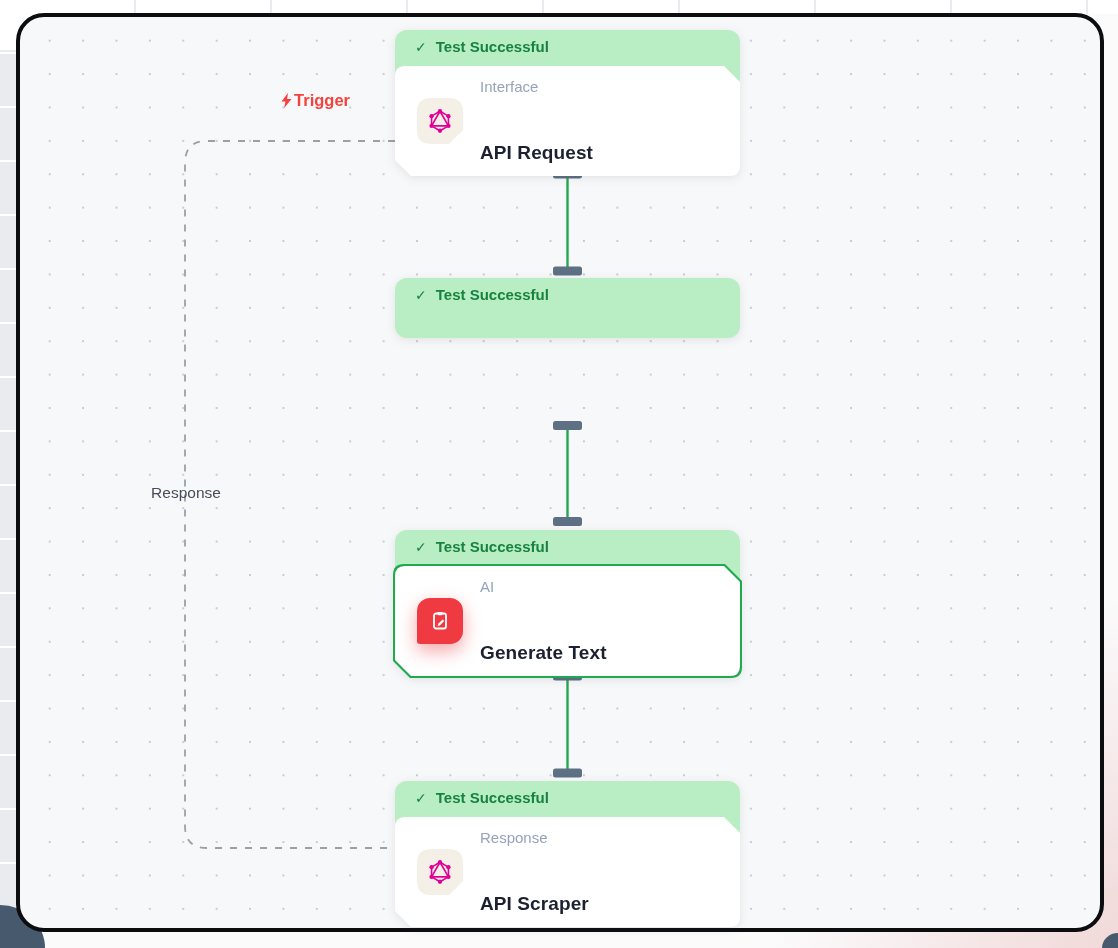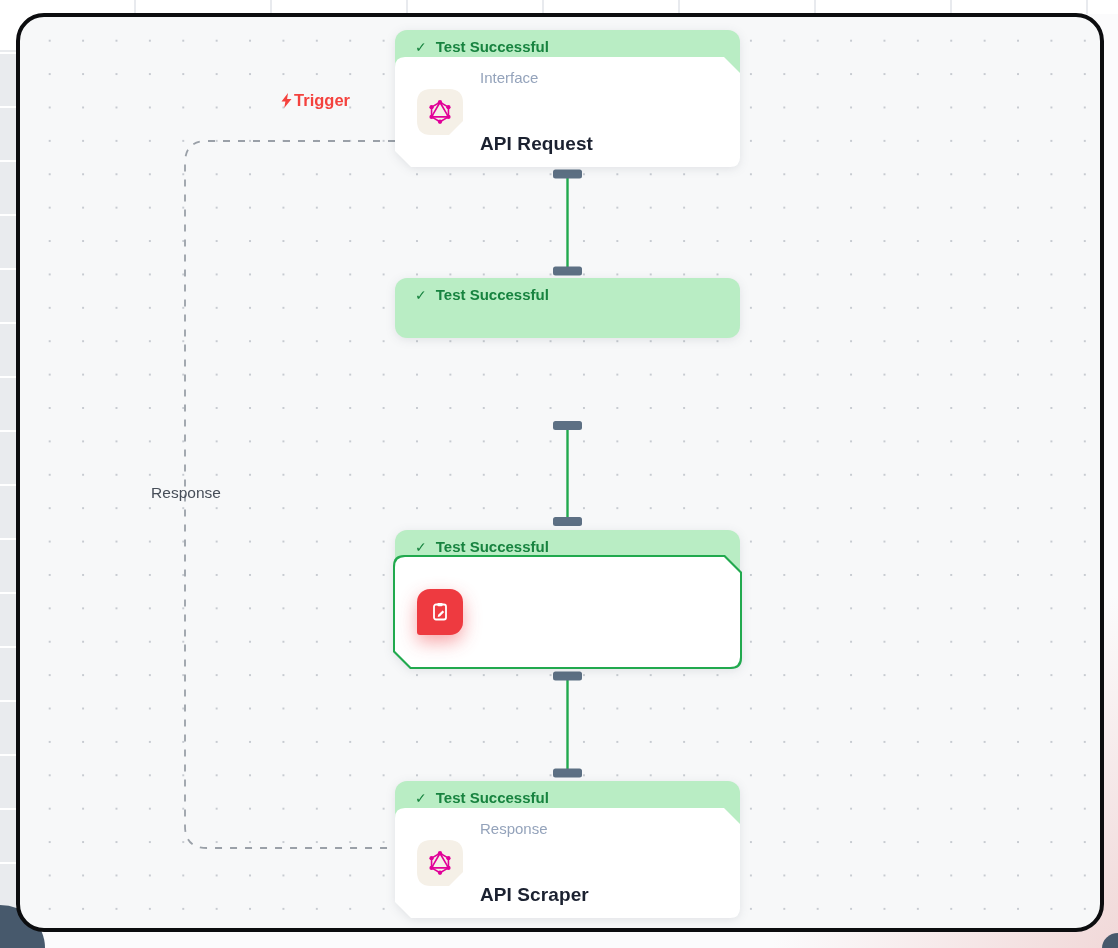--- a/index.html
+++ b/index.html
@@ -36,21 +36,21 @@
   .pill  { fill:var(--handle_slate); }
 
   
   .node { position:absolute; left:395px; width:345px; height:146px;
     filter:drop-shadow(0 2px 5px rgba(25,35,60,0.10)); }
   .node-header { position:absolute; left:0; top:0; width:345px; height:60px;
     background:var(--header_green); border-radius:12px;
     display:flex; align-items:flex-start; padding:8px 0 0 20px; gap:9px;
     color:var(--header_text_green); font-size:15px; font-weight:700; }
   .node-header .check { font-size:14px; font-weight:700; margin-top:1px; }
-  .node-body { position:absolute; left:0; top:27px; width:345px; height:142px; }
+  .node-body { position:absolute; left:0; top:36px; width:345px; height:142px; }
   .body-stroke { position:absolute; left:-2px; top:-2px; width:349px; height:114px;
     background:var(--edge_green);
     clip-path:path('M11 0 L332 0 L349 17 L349 103 Q349 114 338 114 L17 114 L0 97 L0 11 Q0 0 11 0 Z'); }
   .body-fill { position:absolute; left:0; top:0; width:345px; height:110px;
     background:var(--node_bg);
     clip-path:path('M10 0 L329 0 L345 16 L345 100 Q345 110 335 110 L16 110 L0 94 L0 10 Q0 0 10 0 Z'); }
   .body-content { position:relative; z-index:1; height:110px;
     display:flex; align-items:center; padding-left:22px; gap:17px; }
   .node-category { color:var(--category_text); font-size:15px; margin-bottom:4px; }
   .node-title { color:var(--title_text); font-size:19px; font-weight:700; letter-spacing:.1px;margin-top:47px; }
@@ -143,20 +143,24 @@
       <div class="body-stroke"></div>
       <div class="body-fill"></div>
       <div class="body-content">
         <div class="icon-tile tile-red">
           <svg width="24" height="24" viewBox="0 0 24 24">
             <rect x="6" y="4.5" width="12" height="15" rx="2" fill="none" stroke="#ffffff" stroke-width="1.8"></rect>
             <rect x="9.3" y="3" width="5.4" height="3.2" rx="1.1" fill="#ffffff"></rect>
             <path d="M10.2 14.8 L14.6 10.4 L16.2 12 L11.8 16.4 L9.7 16.9 Z" fill="#ffffff"></path>
           </svg>
         </div>
+        <div class="node-text">
+          <div class="node-category">AI</div>
+          <div class="node-title">Generate Text</div>
+        </div>
       </div>
     </div>
   </div>
 
   <div class="node" style="top:781px">
     <div class="node-header">
       <span class="check">✓</span>
       <span>Test Successful</span>
     </div>
     <div class="node-body">

